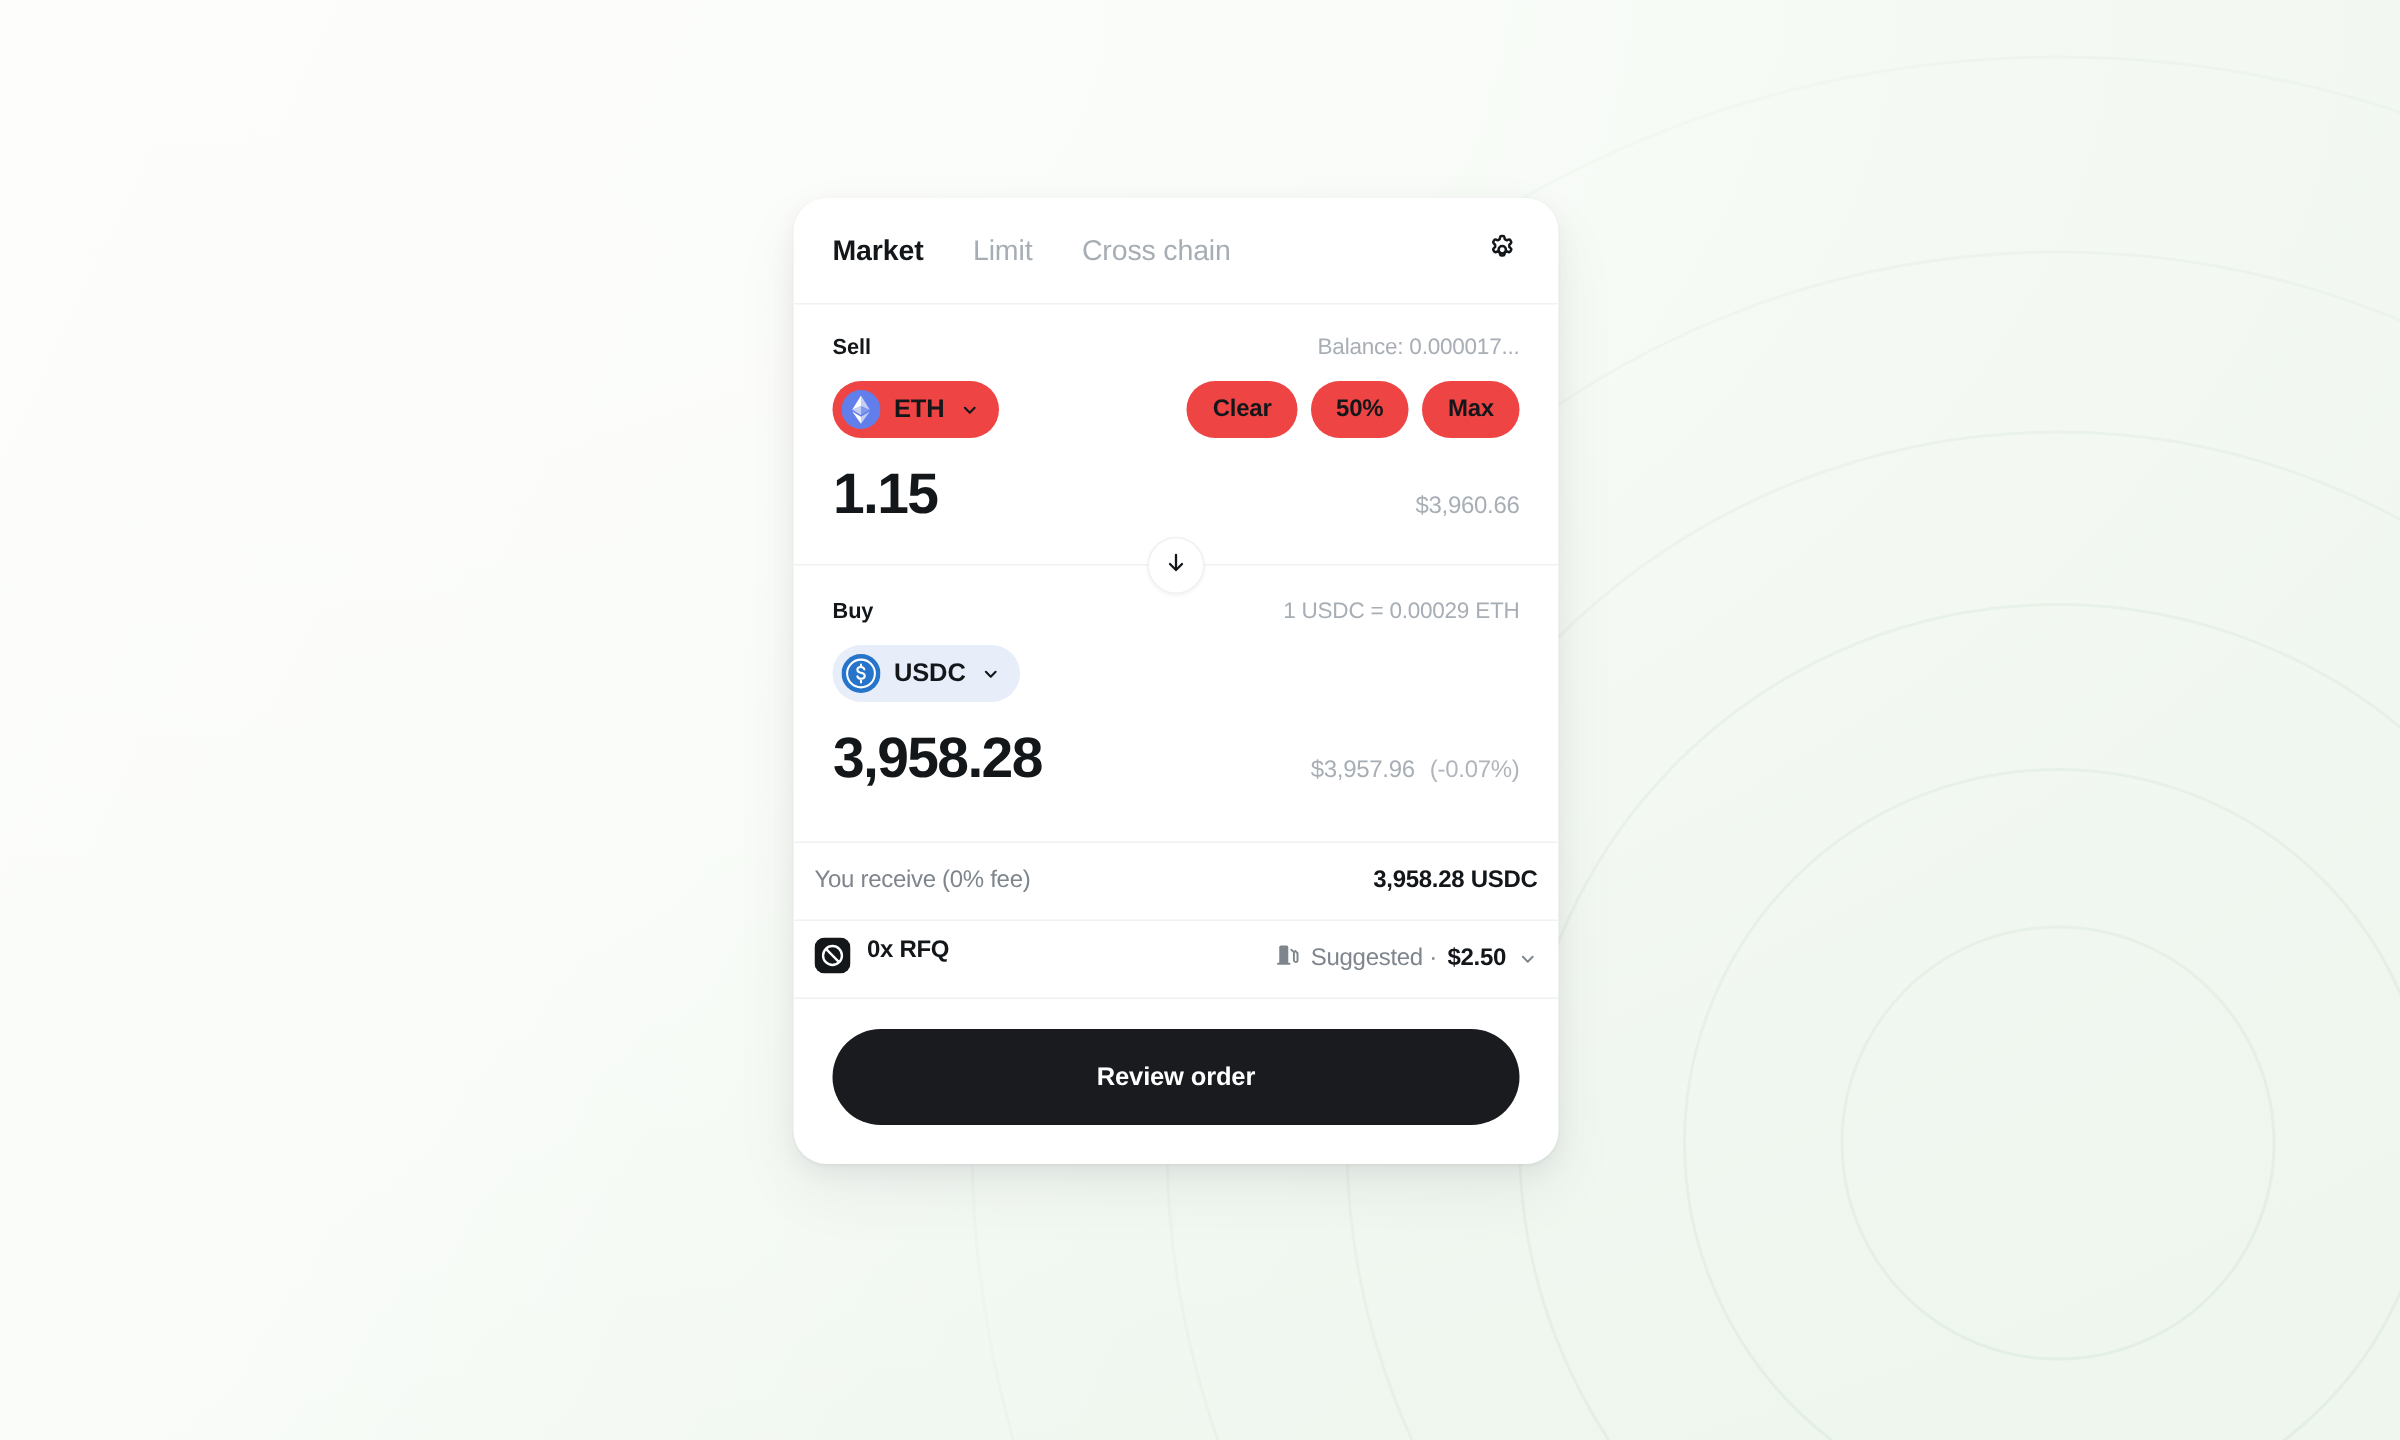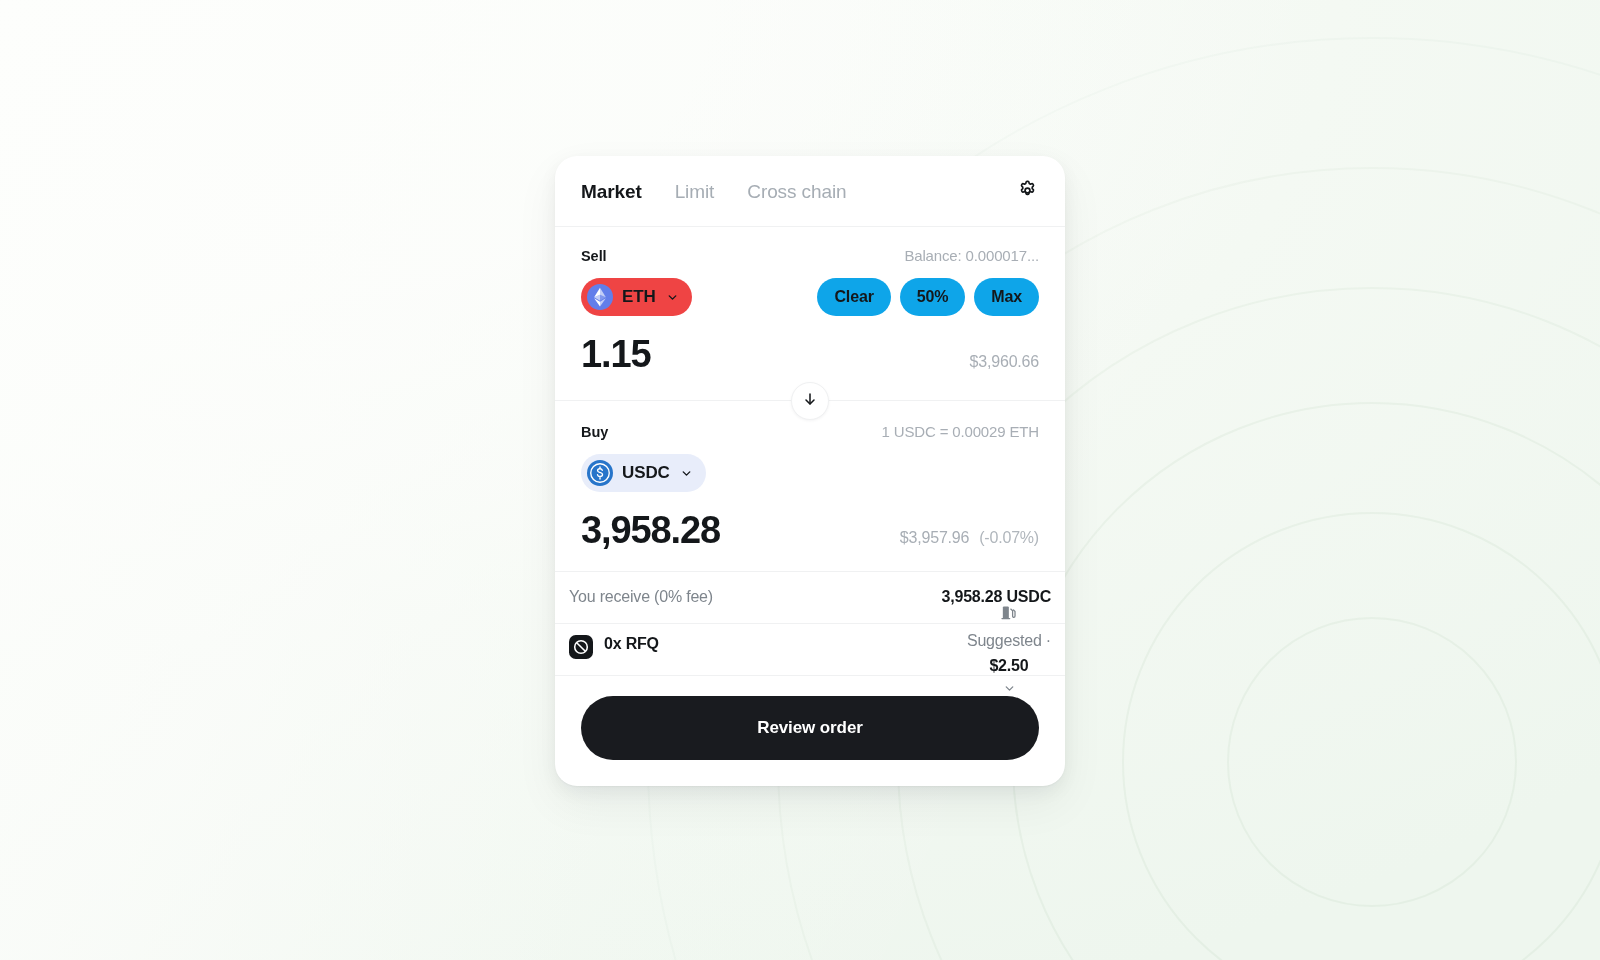--- a/index.html
+++ b/index.html
@@ -59,30 +59,29 @@
     position: absolute;
     inset: 0;
     background: linear-gradient(115deg, rgba(253,254,252,0.96) 0%, rgba(252,253,251,0.72) 26%, rgba(250,253,250,0.18) 50%, rgba(255,255,255,0) 68%);
     pointer-events: none;
   }
 
   
   #swap-card {
     position: absolute;
     left: 529px;
-    top: 156px;
+    top: 132px;
     width: 510px;
     background: #ffffff;
     border-radius: 22px;
     box-shadow:
       0 1px 2px rgba(16, 24, 32, 0.04),
       0 6px 18px rgba(16, 24, 32, 0.055),
       0 18px 46px rgba(16, 24, 32, 0.055);
     overflow: hidden;
-    margin-left: 26px;
   }
 
   
   .card-header {
     display: flex;
     align-items: center;
     padding: 22px 24px 20px 26px;
     border-bottom: 1px solid #f0f1f2;
   }
 
@@ -117,21 +116,21 @@
     border: none;
   }
 
   
   .panel {
     padding: 20px 26px 22px 26px;
     position: relative;
   }
 
   .panel-sell { padding-bottom: 26px; }
-  .panel-buy  { padding-top: 22px; padding-bottom: 20px; }
+  .panel-buy  { padding-top: 22px; padding-bottom: 34px; }
 
   .panel-row-top {
     display: flex;
     align-items: center;
     justify-content: space-between;
     margin-bottom: 13px;
   }
 
   .panel-label {
     font-size: 14.5px;
@@ -195,21 +194,21 @@
   .quick-actions {
     display: flex;
     align-items: center;
     gap: 9px;
   }
 
   .quick-pill {
     height: 38px;
     padding: 0 17px;
     border-radius: 999px;
-    background: #0ea5e9;
+    background: #ef4444;
     border: none;
     font-family: inherit;
     font-size: 16px;
     font-weight: bold;
     color: #14171a;
     letter-spacing: -0.15px;
     cursor: pointer;
   }
 
   
@@ -304,21 +303,20 @@
     font-weight: bold;
     color: #14171a;
     letter-spacing: -0.2px;
   }
 
   .gas-right {
     display: flex;
     align-items: center;
     gap: 7px;
     cursor: pointer;
-    flex-direction: column;
   }
 
   .gas-text {
     font-size: 16px;
     color: #7e858c;
     letter-spacing: -0.2px;
   }
 
   .gas-amount {
     font-weight: bold;

